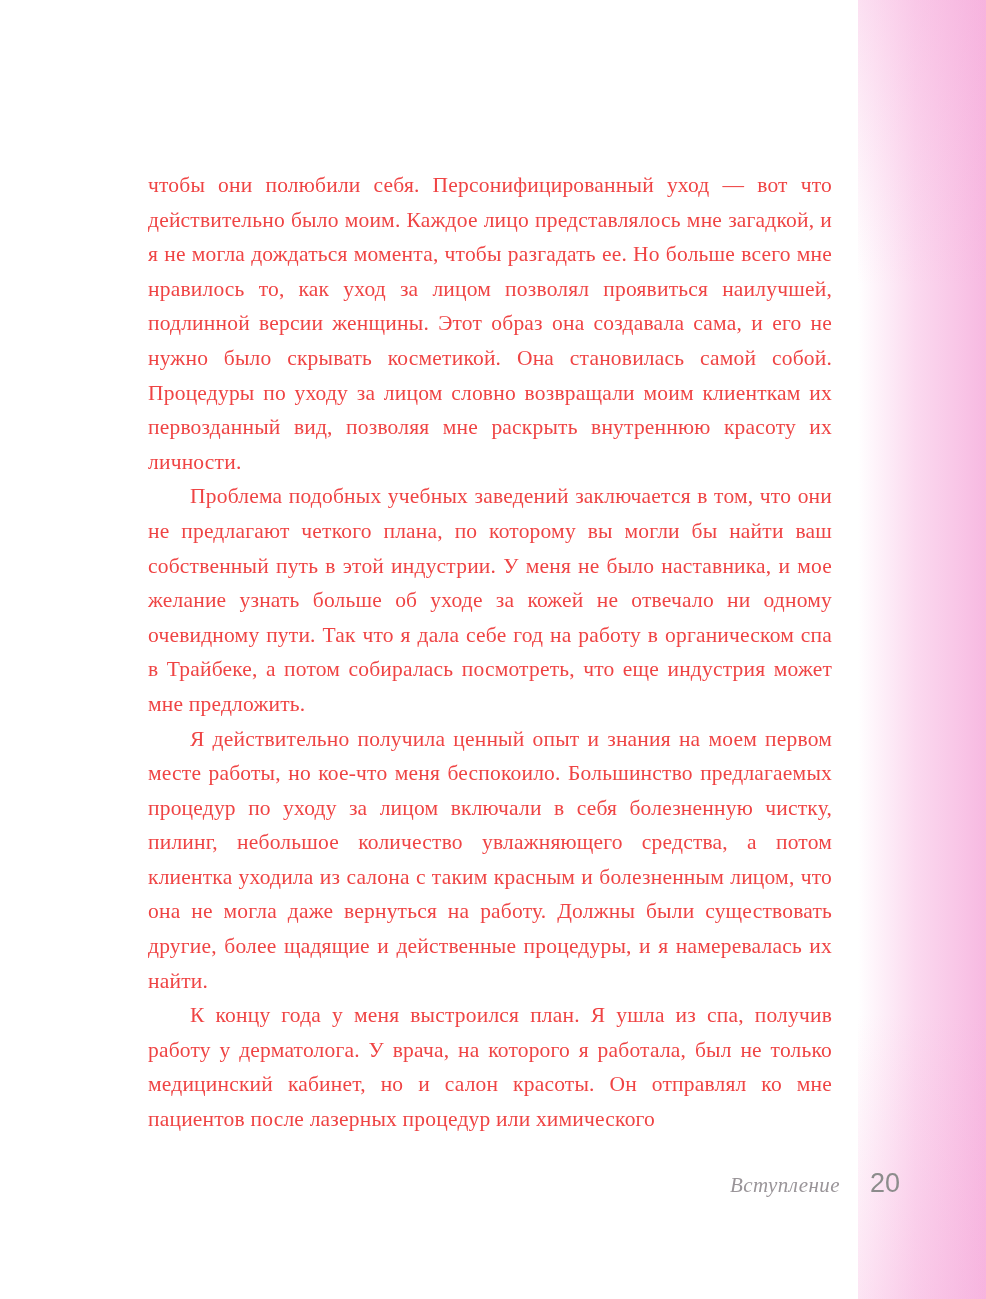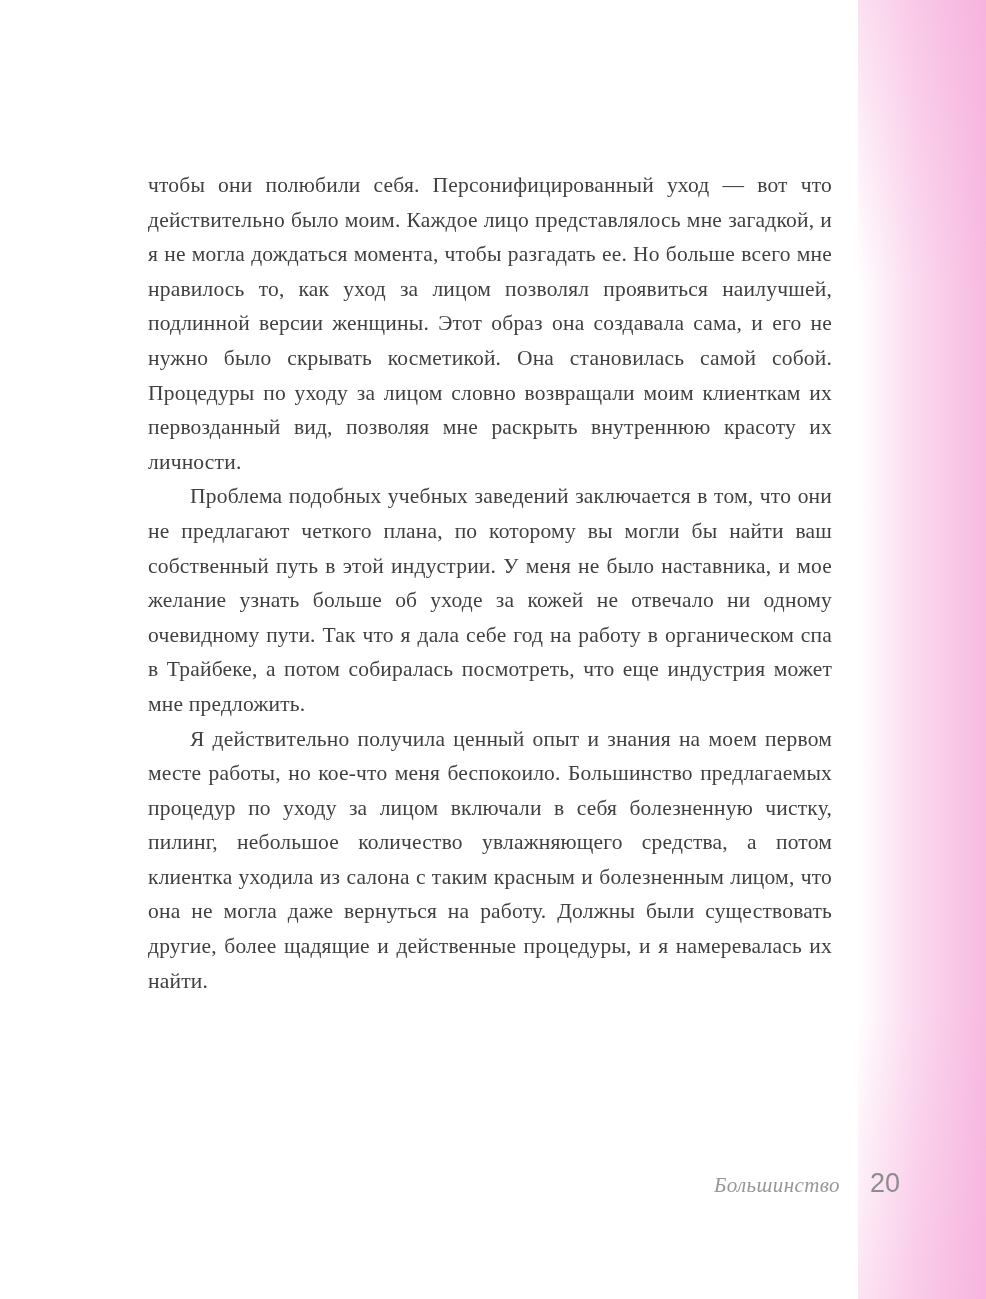--- a/index.html
+++ b/index.html
@@ -37,21 +37,21 @@
         rgba(246,168,217,0) 22%,
         rgba(246,168,217,0) 78%,
         rgba(246,168,217,0.30) 100%);
   }
 
   .text-block {
     position: absolute;
     left: 148px;
     top: 168px;
     width: 684px;
-    color: #404040;
+    color: #ef4444;
     font-size: 21.5px;
     line-height: 34.6px;
     text-align: justify;
     letter-spacing: 0.2px;
   }
 
   .text-block p {
     margin: 0;
     hyphens: auto;
   }
@@ -90,20 +90,21 @@
 <body>
 
 <div class="page" lang="ru">
 
   <div class="pink-edge"></div>
 
   <div class="text-block">
     <p>чтобы они полюбили себя. Персонифицированный уход — вот что действительно было моим. Каждое лицо представлялось мне загадкой, и я не могла дождаться момента, чтобы разгадать ее. Но больше всего мне нравилось то, как уход за лицом позволял проявиться наилучшей, подлинной версии женщины. Этот образ она создавала сама, и его не нужно было скрывать косметикой. Она становилась самой собой. Процедуры по уходу за лицом словно возвращали моим клиенткам их первозданный вид, позволяя мне раскрыть внутреннюю красоту их личности.</p>
     <p class="indent">Проблема подобных учебных заведений заключается в том, что они не предлагают четкого плана, по которому вы могли бы найти ваш собственный путь в этой индустрии. У меня не было наставника, и мое желание узнать больше об уходе за кожей не отвечало ни одному очевидному пути. Так что я дала себе год на работу в органическом спа в Трайбеке, а потом собиралась посмотреть, что еще индустрия может мне предложить.</p>
     <p class="indent">Я действительно получила ценный опыт и знания на моем первом месте работы, но кое-что меня беспокоило. Большинство предлагаемых процедур по уходу за лицом включали в себя болезненную чистку, пилинг, небольшое количество увлажняющего средства, а потом клиентка уходила из салона с таким красным и болезненным лицом, что она не могла даже вернуться на работу. Должны были существовать другие, более щадящие и действенные процедуры, и я намеревалась их найти.</p>
+    <p class="indent">К концу года у меня выстроился план. Я ушла из спа, получив работу у дерматолога. У врача, на которого я работала, был не только медицинский кабинет, но и салон красоты. Он отправлял ко мне пациентов после лазерных процедур или химического</p>
   </div>
 
   <div class="footer-row">
-    <span class="running-title">Большинство</span>
+    <span class="running-title">Вступление</span>
     <span class="page-number">20</span>
   </div>
 
 </div>
 
 </body></html>

